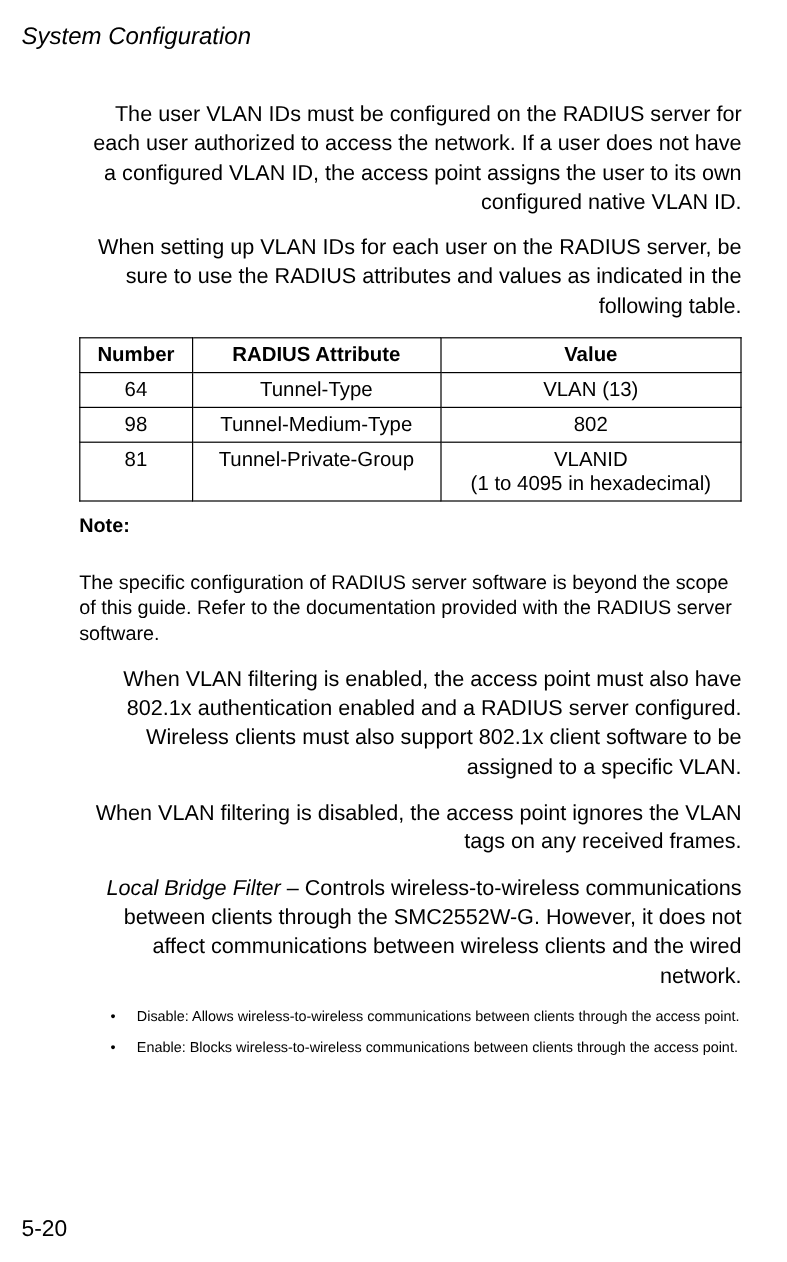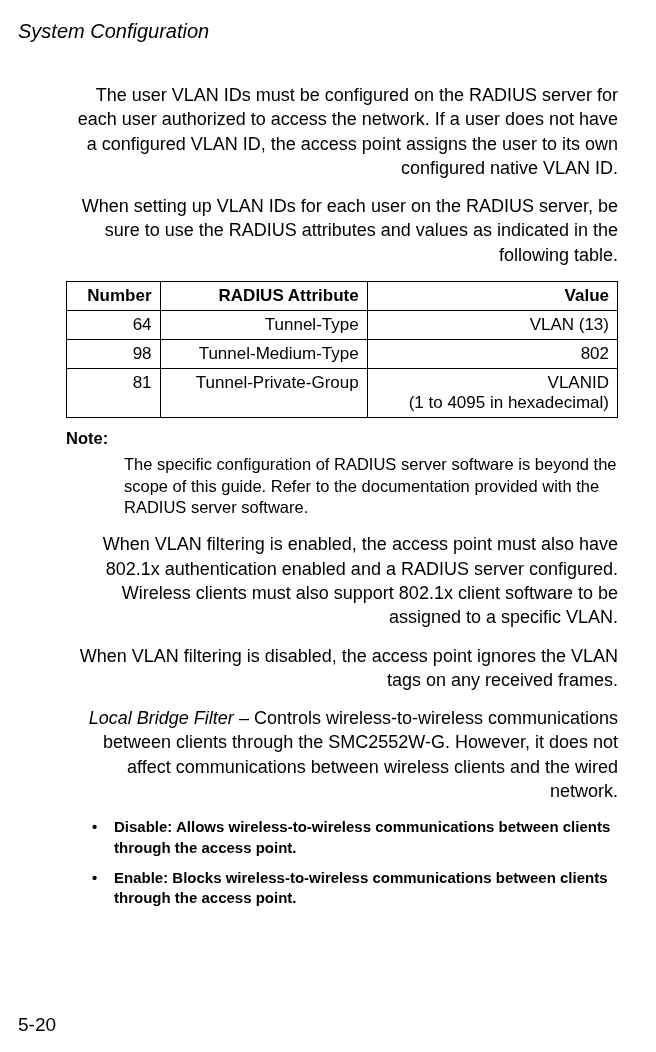--- a/index.html
+++ b/index.html
@@ -35,53 +35,53 @@
     }
     table {
       border-collapse: collapse;
       width: 100%;
       margin-bottom: 10px;
       font-size: 17px;
     }
     th, td {
       border: 1px solid #000;
       padding: 4px 8px;
-      text-align: right;
+      text-align: center;
       vertical-align: top;
     }
     th {
       font-weight: bold;
     }
     .note {
       font-size: 16.5px;
       line-height: 1.3;
       margin-bottom: 14px;
       display: flex;
+      flex-direction: column;
     }
     .note-label {
       font-weight: bold;
       flex-shrink: 0;
       width: 58px;
     }
     .note-text {
       flex: 1;
       margin-top: 26px;
     }
     .bullet-list {
       list-style: none;
       padding-left: 26px;
       margin-bottom: 14px;
     }
     .bullet-list li {
-      font-size: 15px;
+      font-size: 12px;
       line-height: 1.35;
       margin-bottom: 10px;
       position: relative;
       padding-left: 22px;
-      font-weight: bold;
     }
     .bullet-list li::before {
       content: "•";
       position: absolute;
       left: 0;
       top: 0;
     }
     .italic {
       font-style: italic;
     }

